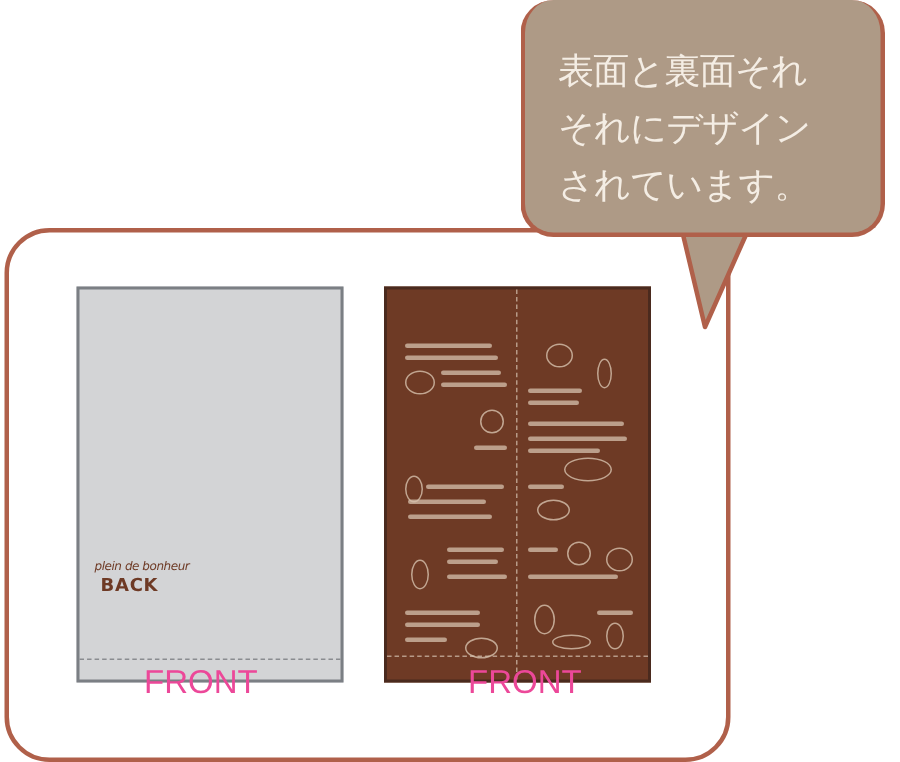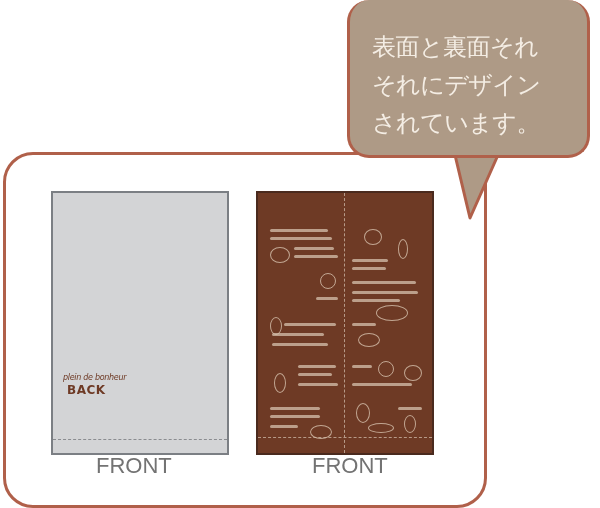--- a/index.html
+++ b/index.html
@@ -10,22 +10,22 @@
   .panel { position: absolute; box-sizing: border-box; border: 2px solid #7b7f84; }
   .front { left: 51px; top: 191px; width: 178px; height: 264px; background: #d3d4d6; }
   .back  { left: 256px; top: 191px; width: 178px; height: 264px; background: #6e3a25; border-color: #4a2a1e; }
   .dash-h { position: absolute; left: 0; right: 0; height: 0; border-top: 1.5px dashed; }
   .front .dash-h { top: 246px; border-color: #8a8c90; }
   .back .dash-h  { top: 244px; border-color: #b79a88; }
   .back .dash-v  { position: absolute; top: 0; bottom: 0; left: 86px; width: 0; border-left: 1.5px dashed #b79a88; }
   .logo { position: absolute; left: 10px; top: 168px; color: #6e3a25; margin-top: 12px; }
   .logo-small { font-size: 8px; font-style: italic; letter-spacing: -0.3px; }
   .logo-big { font-size: 12px; font-weight: bold; margin-left: 4px; margin-top: 1px; letter-spacing: 0.5px; }
-  .caption { position: absolute; top: 453px; font-family: "Liberation Sans", sans-serif;
-             font-size: 22px; color: #737373; }
+  .caption { position: absolute; top: 442px; font-family: "Liberation Sans", sans-serif;
+             font-size: 22px; color: #ec4899; }
   .cap-front { left: 96px; }
   .cap-back { left: 312px; }
   .bubble { position: absolute; left: 347px; top: 0px; width: 243px; height: 158px;
             background: #ae9a86; border: 3px solid #b0604a; border-top: none;
             border-radius: 0 0 22px 22px; box-sizing: border-box; border-top-left-radius: 22px; border-top-right-radius: 22px; padding-left: 44px; }
   .bubble-text { position: absolute; left: 22px; top: 28px; color: #f4ede4; font-size: 24px; line-height: 38px;
                  white-space: pre-line; letter-spacing: -0.5px; }
   .tail { position: absolute; left: 0; top: 0; }
   .line { position: absolute; height: 3px; border-radius: 2px; background: #d7c2ae; opacity: 0.75; }
   .doodle { position: absolute; border: 1.5px solid #d7c2ae; border-radius: 50%; opacity: 0.8; }

